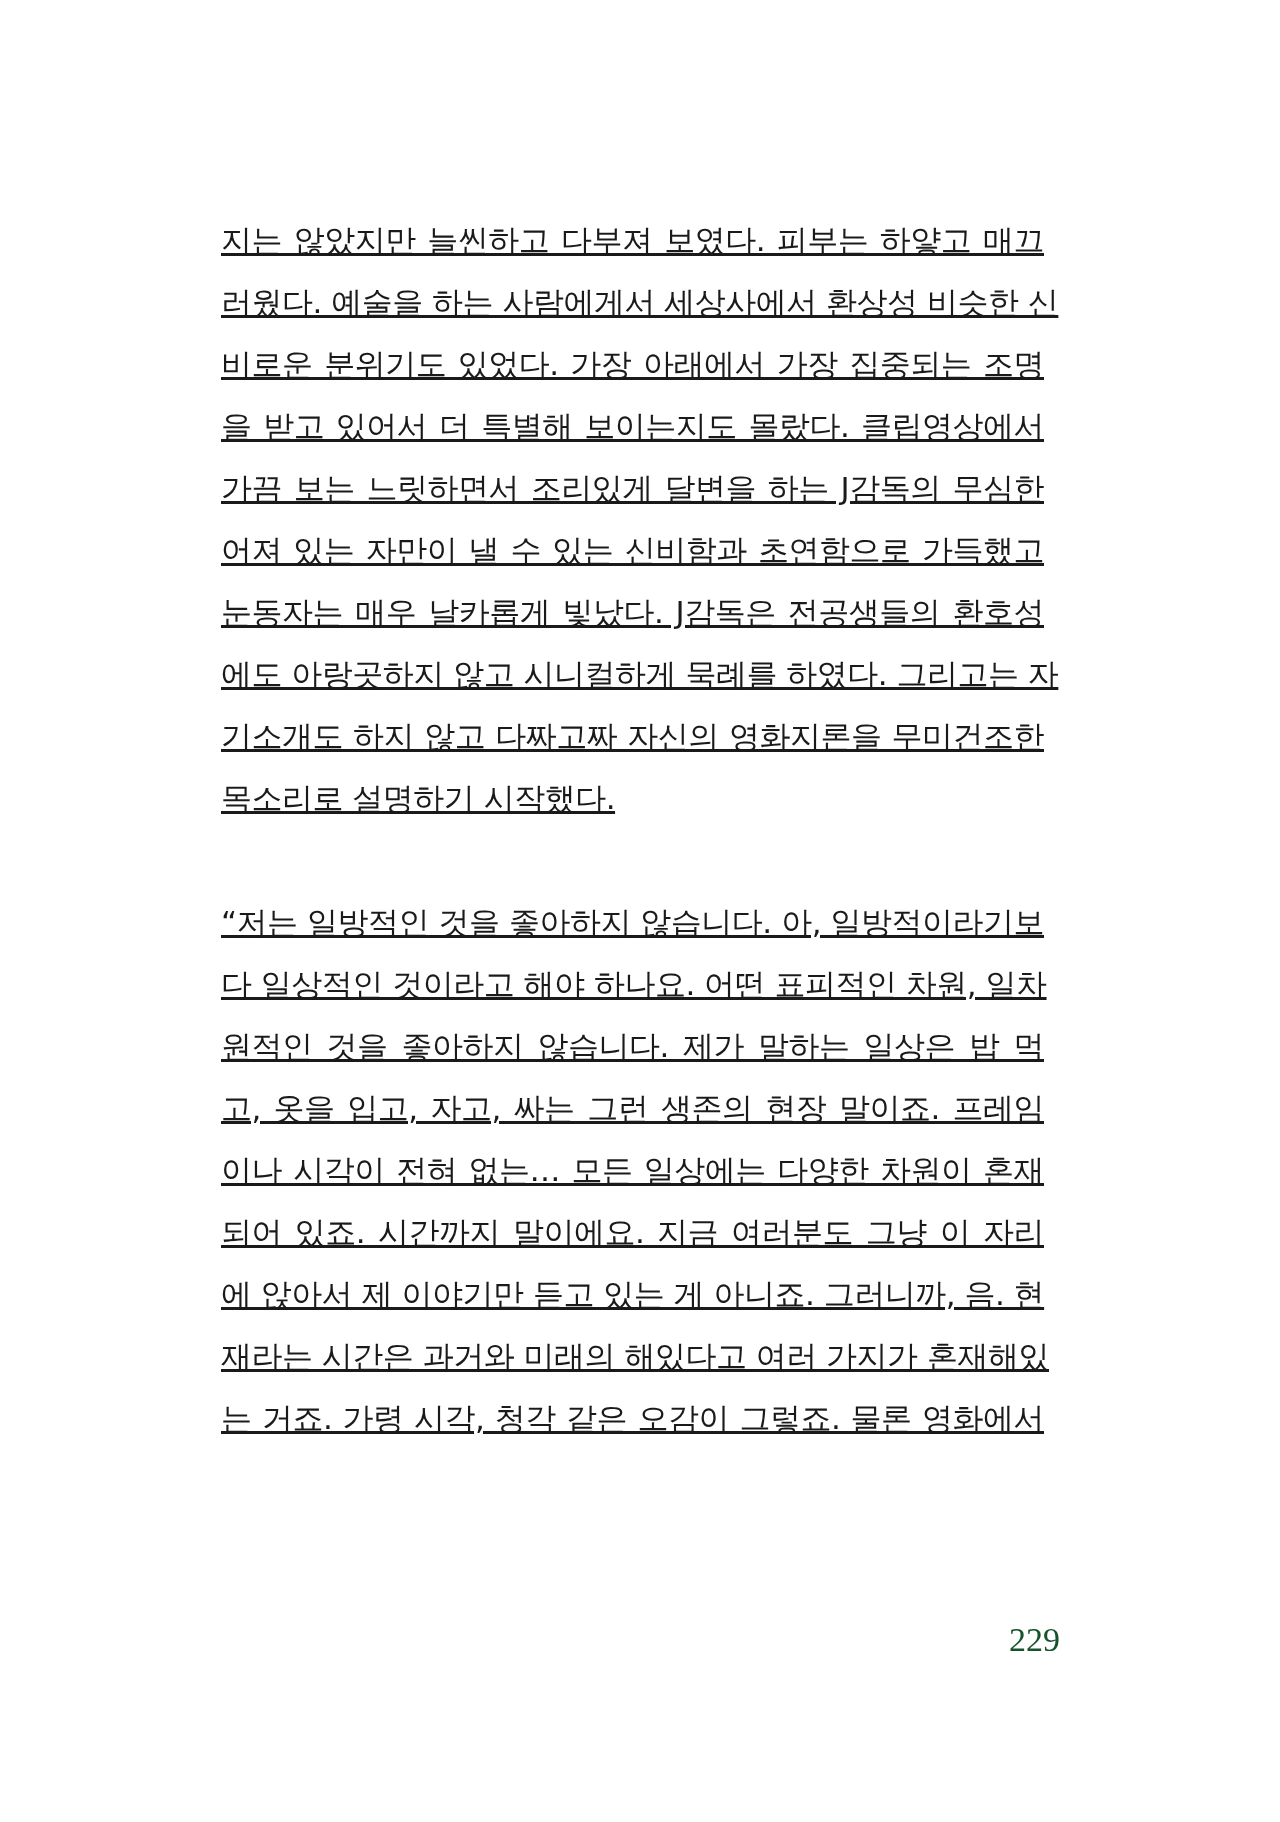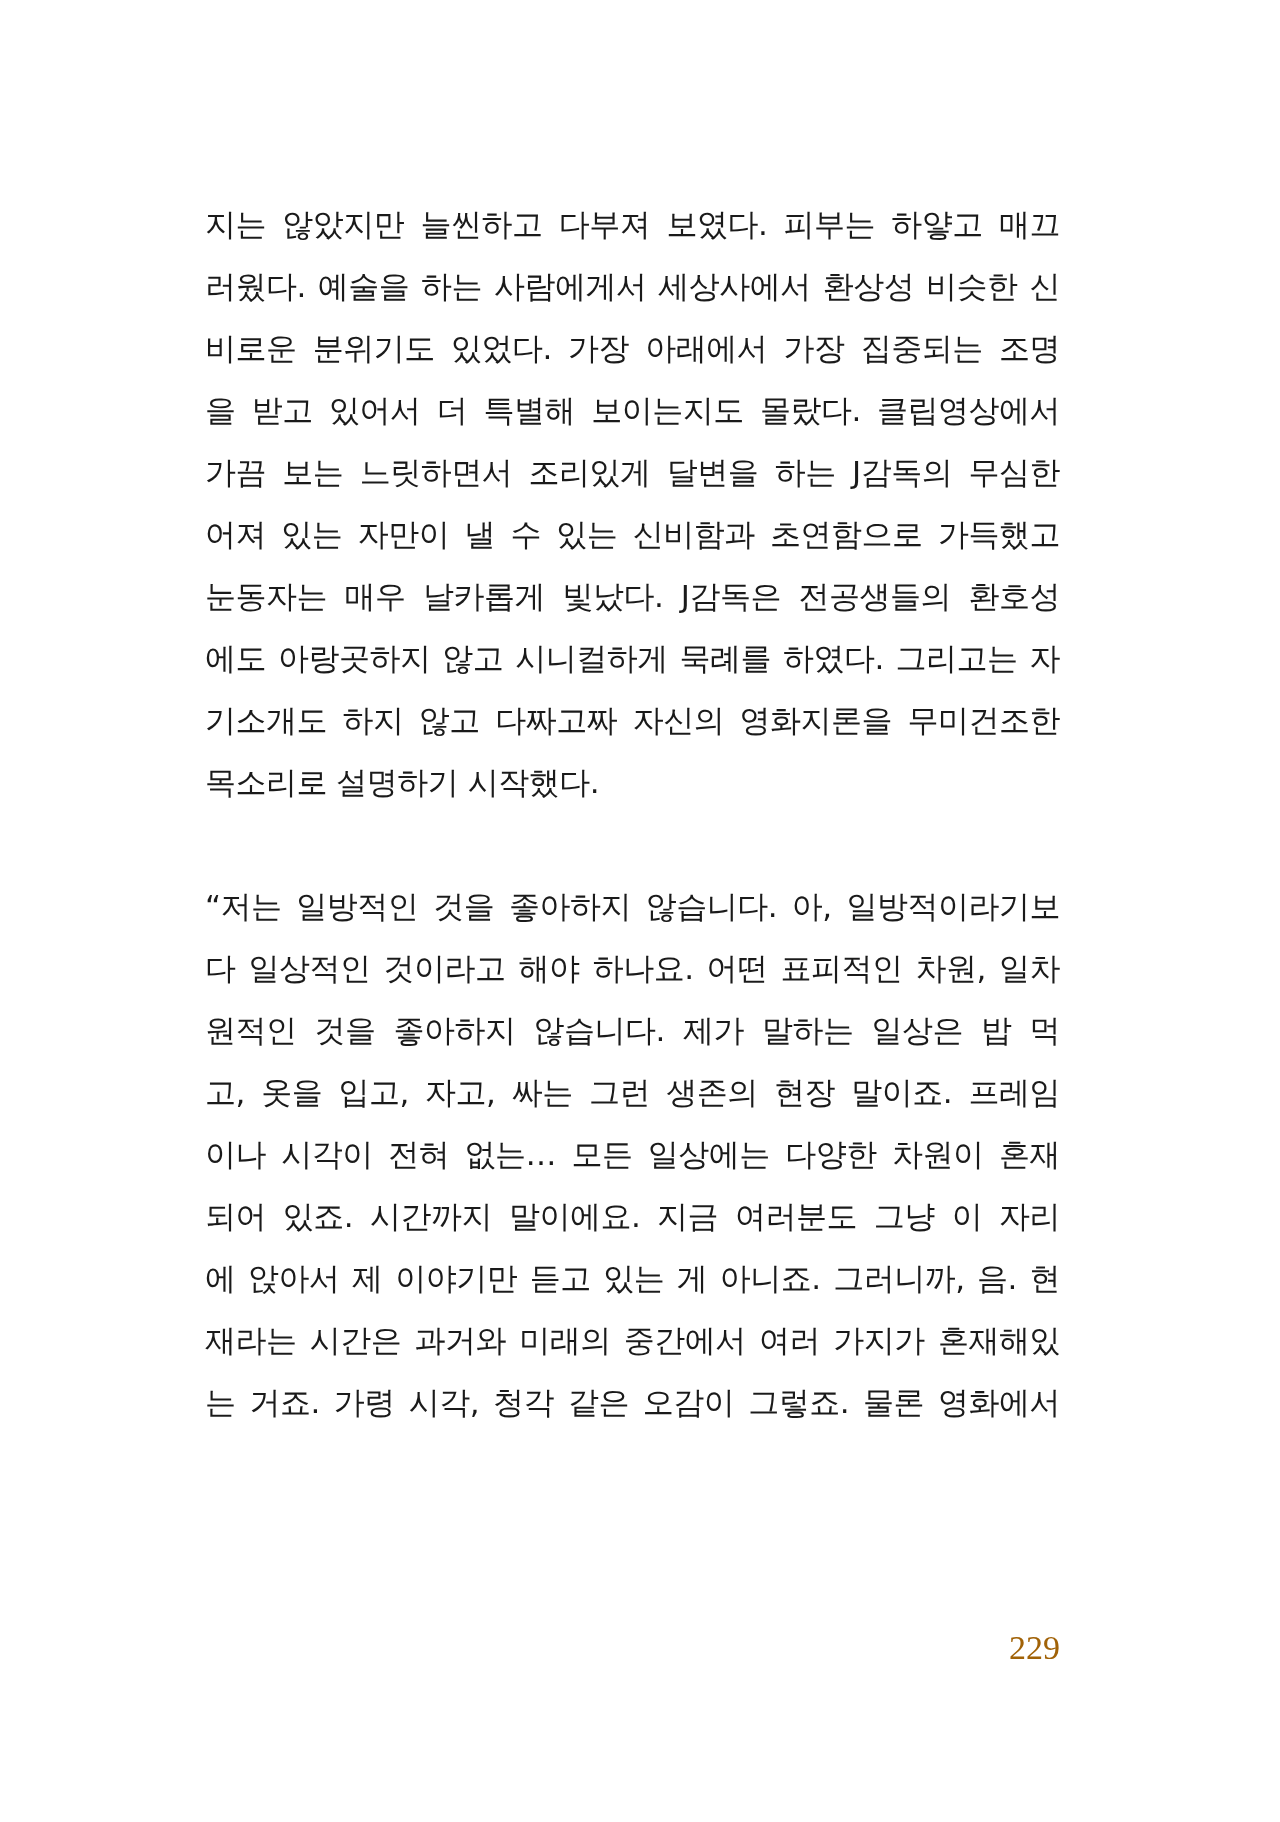--- a/index.html
+++ b/index.html
@@ -23,21 +23,22 @@
       height: 1822px;
       background: #ffffff;
     }
     .text-block {
       position: absolute;
       left: 205px;
       top: 193px;
       width: 855px;
     }
     .paragraph {
-      margin: 0;
+      margin: 16px;
+      text-decoration: underline;
     }
     .paragraph + .paragraph {
       margin-top: 62px;
     }
     .line {
       display: block;
       height: 62px;
       line-height: 62px;
       font-size: 31px;
       white-space: nowrap;
@@ -50,22 +51,21 @@
     }
     .page-number {
       position: absolute;
       left: 980px;
       top: 1618px;
       width: 80px;
       text-align: right;
       font-family: "Liberation Serif", "DejaVu Serif", serif;
       font-size: 34px;
       line-height: 44px;
-      color: #a16207;
-      margin-top: 8px;
+      color: #14532d;
     }
   </style>
 </head>
 <body>
 
 <div class="page">
   <div class="text-block">
 
     <p class="paragraph">
       <span class="line">지는 않았지만 늘씬하고 다부져 보였다. 피부는 하얗고 매끄</span>
@@ -81,20 +81,20 @@
     </p>
 
     <p class="paragraph">
       <span class="line">“저는 일방적인 것을 좋아하지 않습니다. 아, 일방적이라기보</span>
       <span class="line">다 일상적인 것이라고 해야 하나요. 어떤 표피적인 차원, 일차</span>
       <span class="line">원적인 것을 좋아하지 않습니다. 제가 말하는 일상은 밥 먹</span>
       <span class="line">고, 옷을 입고, 자고, 싸는 그런 생존의 현장 말이죠. 프레임</span>
       <span class="line">이나 시각이 전혀 없는… 모든 일상에는 다양한 차원이 혼재</span>
       <span class="line">되어 있죠. 시간까지 말이에요. 지금 여러분도 그냥 이 자리</span>
       <span class="line">에 앉아서 제 이야기만 듣고 있는 게 아니죠. 그러니까, 음. 현</span>
-      <span class="line">재라는 시간은 과거와 미래의 중간에서 여러 가지가 혼재해있</span>
+      <span class="line">재라는 시간은 과거와 미래의 해있다고 여러 가지가 혼재해있</span>
       <span class="line">는 거죠. 가령 시각, 청각 같은 오감이 그렇죠. 물론 영화에서</span>
     </p>
 
   </div>
 
   <div class="page-number">229</div>
 </div>
 
 </body></html>

